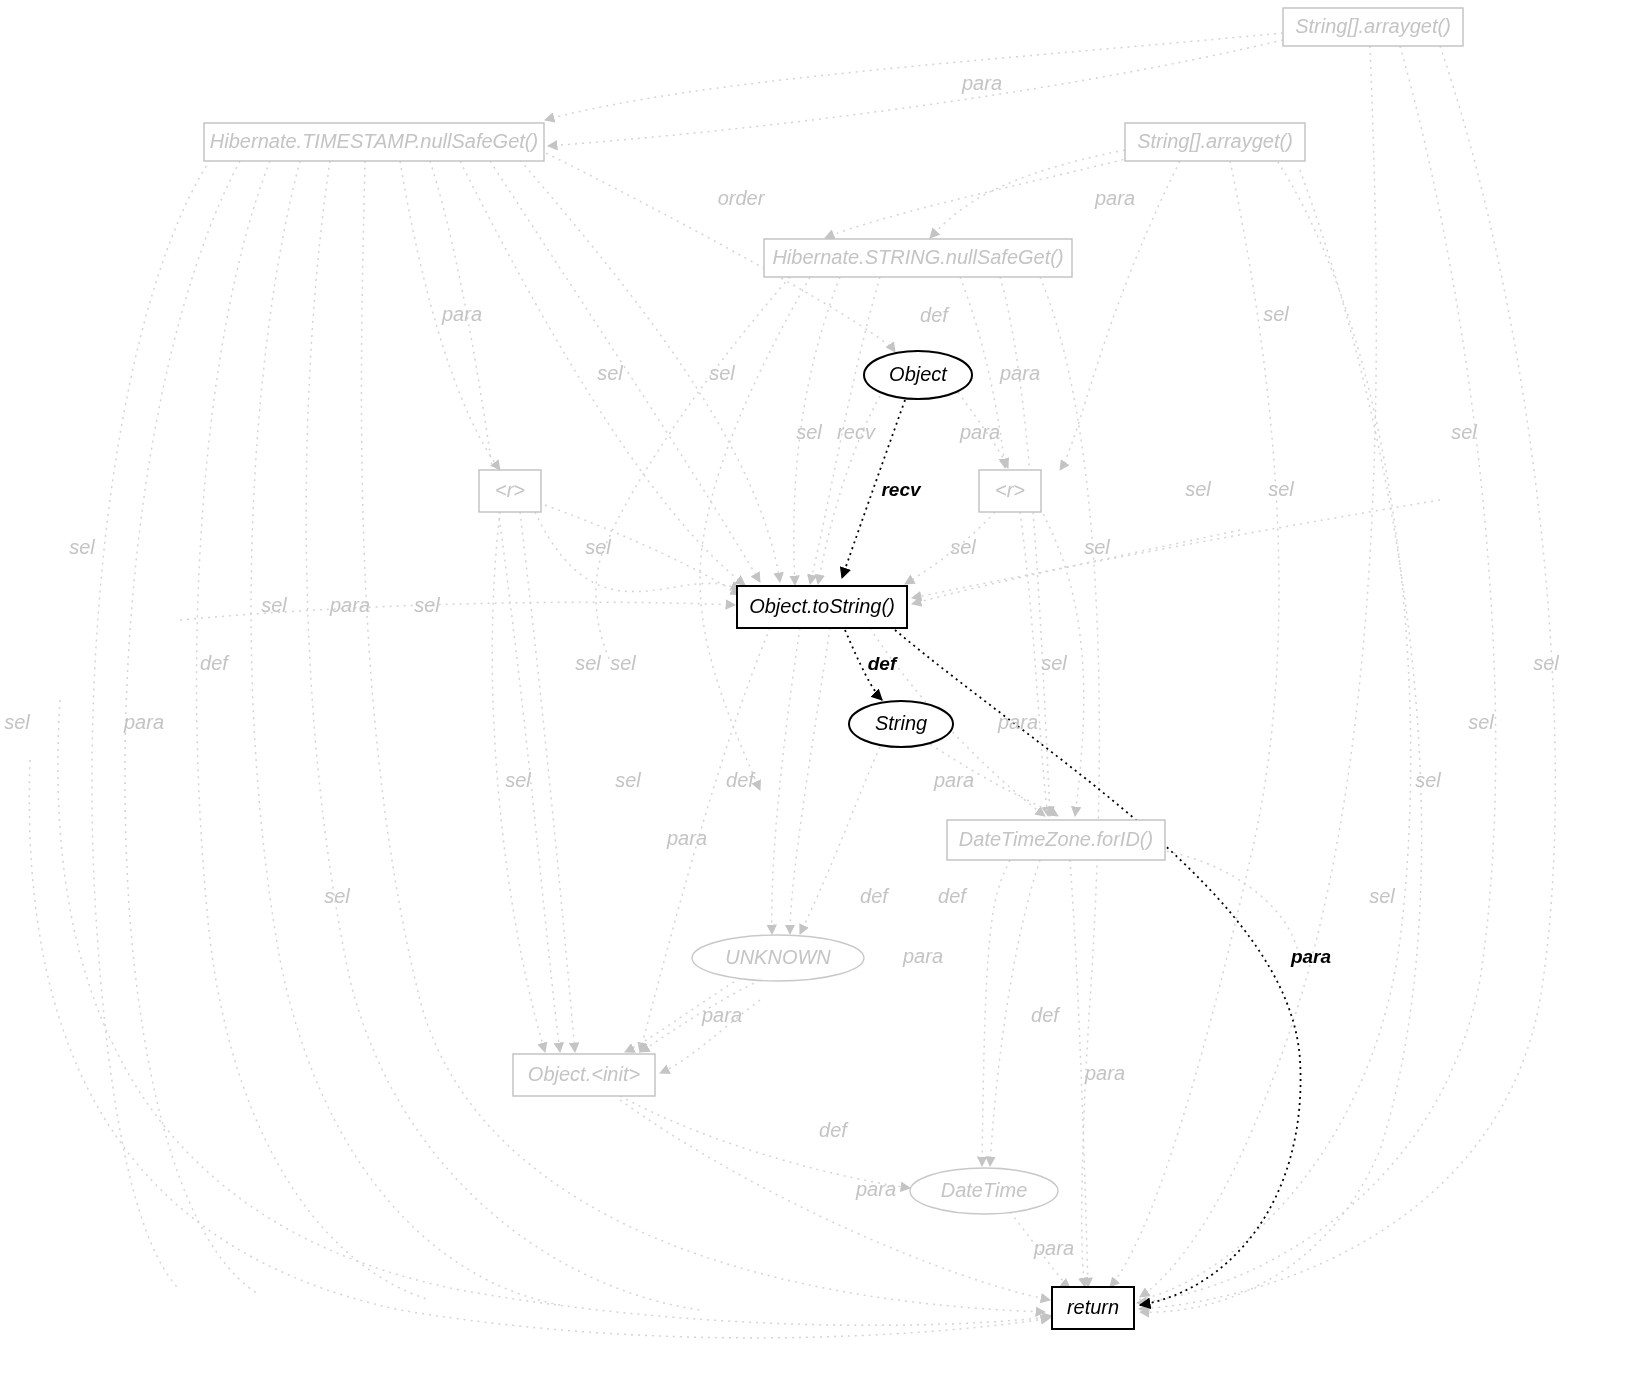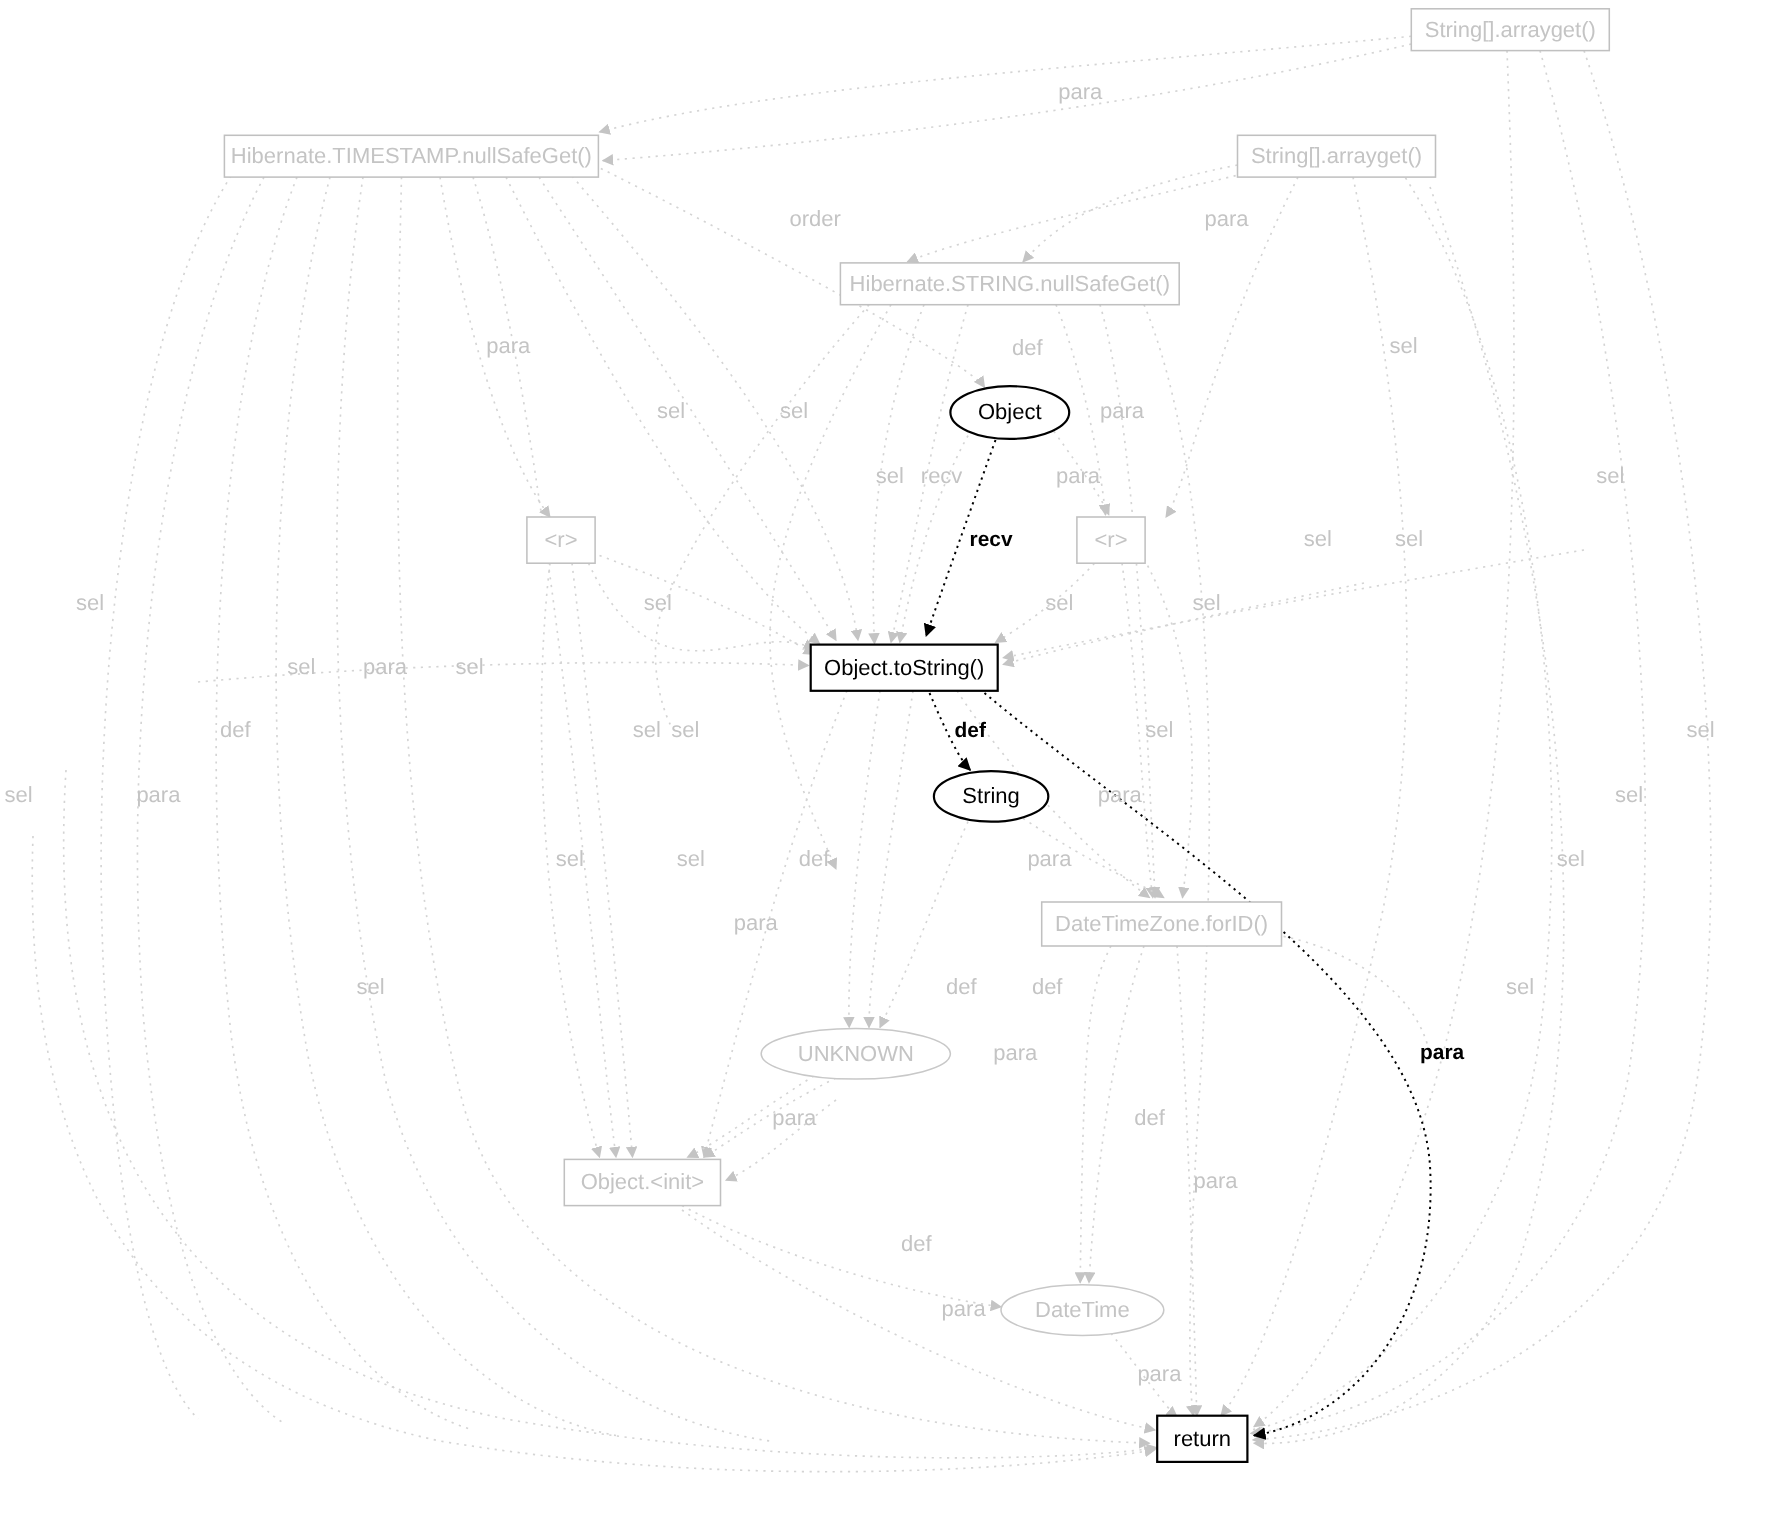--- a/index.html
+++ b/index.html
@@ -1,17 +1,17 @@
 <!DOCTYPE html>
 <html><head>
 <meta charset="utf-8">
 <style>
   html,body{margin:0;padding:0;background:#ffffff;}
   body{width:1628px;height:1389px;font-family:"Liberation Sans",sans-serif;overflow:hidden;}
-  #stage{position:relative;width:1628px;height:1101px;}
+  #stage{position:relative;width:1628px;height:1101px;font-style:italic;}
   svg#graph{position:absolute;left:0;top:0;width:1628px;height:1389px;}
 
   .node-label{
     font-family:"Liberation Sans",sans-serif;
     text-anchor:middle;
     dominant-baseline:middle;
   }
   .edge-label{
     font-family:"Liberation Sans",sans-serif;
     font-size:19px;

